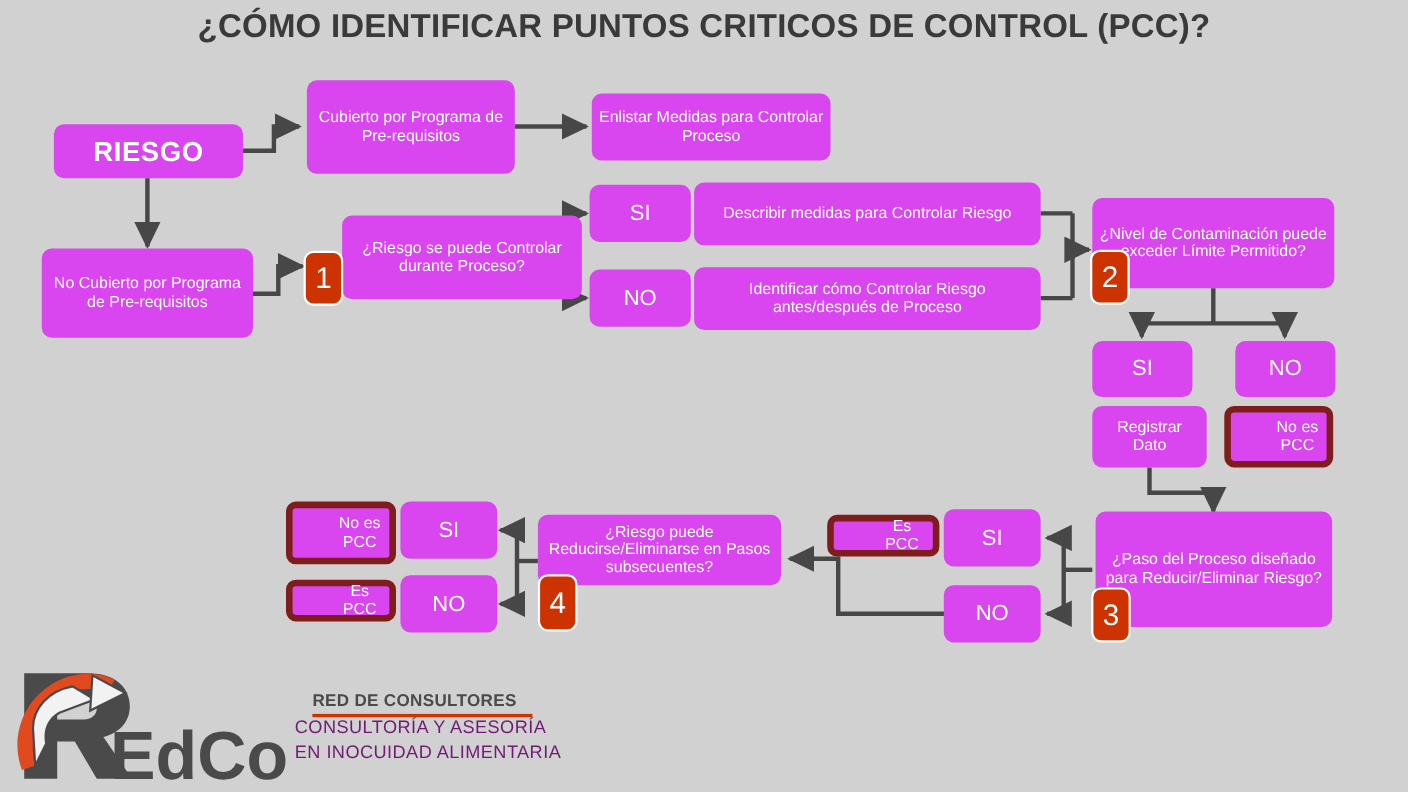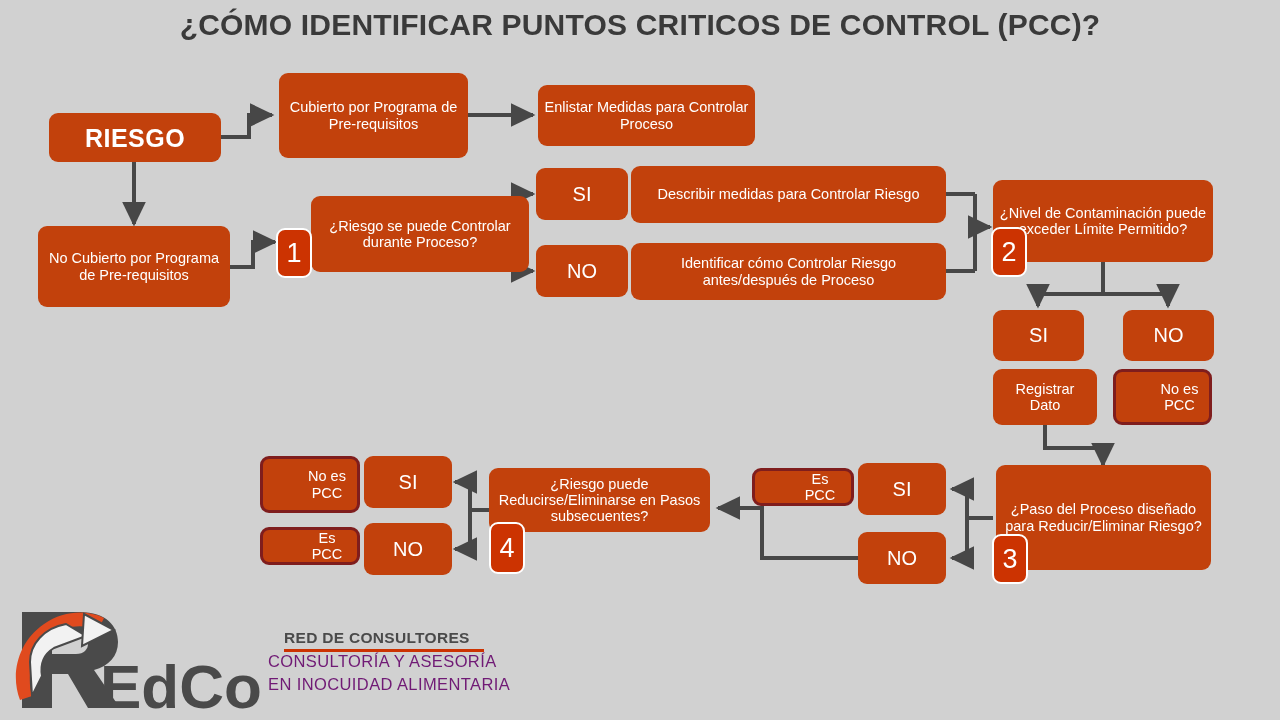--- a/index.html
+++ b/index.html
@@ -20,34 +20,34 @@
     font-weight:bold;
     letter-spacing:.2px;
     color:#3a3a3a;
     font-family:"Liberation Sans", sans-serif;
     white-space:nowrap;
   }
 
   
   .box{
     position:absolute;
-    background:#c2410c;
+    background:#d946ef;
     color:#ffffff;
     border-radius:9px;
     display:flex;
     align-items:center;
     justify-content:center;
     text-align:center;
     line-height:1.12;
     box-sizing:border-box;
     padding:2px 6px;
     font-size:14.5px;
     z-index:3;
   }
-  .box.outlined{ border:3px solid #7f1d1d;padding-left:40px; }
+  .box.outlined{ border:6px solid #7f1d1d;padding-left:40px; }
   .box.yn{ font-size:20px; }
   .box.riesgo{ font-size:25px; font-weight:bold; letter-spacing:.5px; }
 
   
   .badge{
     position:absolute;
     background:#cc3301;
     color:#fff;
     border:2.5px solid #ffffff;
     border-radius:9px;

